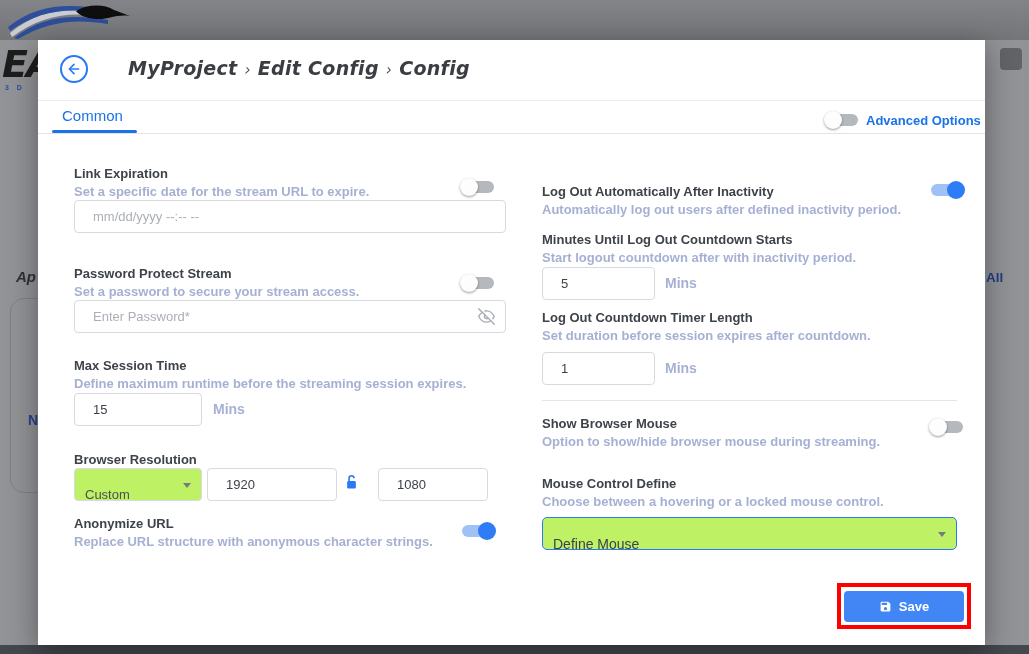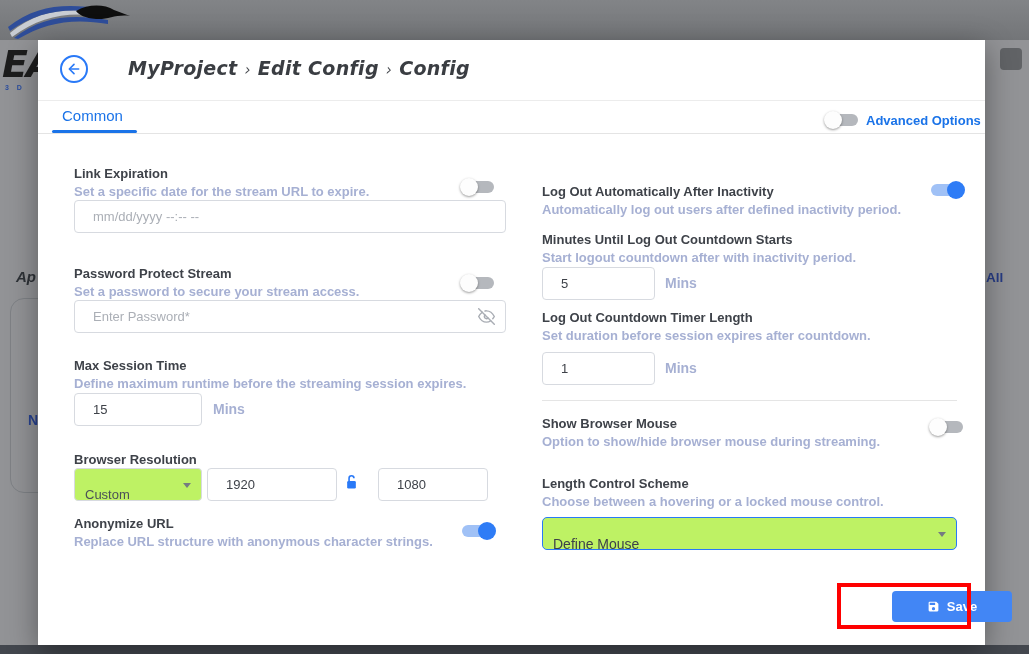--- a/index.html
+++ b/index.html
@@ -61,21 +61,21 @@
   .toggle .track { position:absolute; left:2px; top:3px; width:32px; height:12px;
     border-radius:7px; background:#b5b8bd; }
   .toggle .knob { position:absolute; left:0; top:0; width:18px; height:18px;
     border-radius:50%; background:#fdfdfd; box-shadow:0 1px 2.5px rgba(0,0,0,.4); }
   .toggle.on .track { background:#a0c1f6; }
   .toggle.on .knob { left:18px; background:#2e7cf6; box-shadow:none; }
 
   .eye-wrap { position:absolute; }
   .save-btn { position:absolute; left:806px; top:551px; width:120px; height:31px;
     background:#4286f5; border-radius:4px; display:flex; align-items:center;
-    justify-content:center; gap:7px; color:#fff; font-size:13px; font-weight:bold;margin-left:48px; }
+    justify-content:center; gap:7px; color:#fff; font-size:13px; font-weight:bold; }
   .annotation { position:absolute; left:799px; top:543px; width:134px; height:46px;
     border:4px solid #fe0000; }
   .mouse-select { border:1.5px solid #2979f7; border-radius:5px; font-size:14px; color:#3e4249; }
 </style>
 </head>
 <body>
 
 <div>
   <div class="topbar">
     <svg width="130" height="38" viewBox="0 0 130 38" style="position:absolute;left:8px;top:1px">
@@ -184,21 +184,21 @@
 
   <div class="divider2" style="left:504px;top:360px;width:415px"></div>
 
   <div class="field-label" style="left:504px;top:376px">Show Browser Mouse</div>
   <div class="toggle off" style="left:891px;top:378px">
     <div class="track"></div>
       <div class="knob"></div>
   </div>
   <div class="field-desc" style="left:504px;top:394px">Option to show/hide browser mouse during streaming.</div>
 
-  <div class="field-label" style="left:504px;top:436px">Length Control Scheme</div>
+  <div class="field-label" style="left:504px;top:436px">Mouse Control Define</div>
   <div class="field-desc" style="left:504px;top:454px">Choose between a hovering or a locked mouse control.</div>
   <div class="selbox mouse-select" style="left:504px;top:477px;width:415px">
     <span>Define Mouse</span>
     <span class="caret"></span>
   </div>
 
   <div class="save-btn">
     <svg width="13" height="13" viewBox="0 0 24 24" fill="#ffffff">
       <path d="M17 3H5a2 2 0 0 0-2 2v14a2 2 0 0 0 2 2h14a2 2 0 0 0 2-2V7l-4-4zM12 19a3 3 0 1 1 0-6 3 3 0 0 1 0 6zm3-10H5V5h10v4z"></path>
     </svg>

